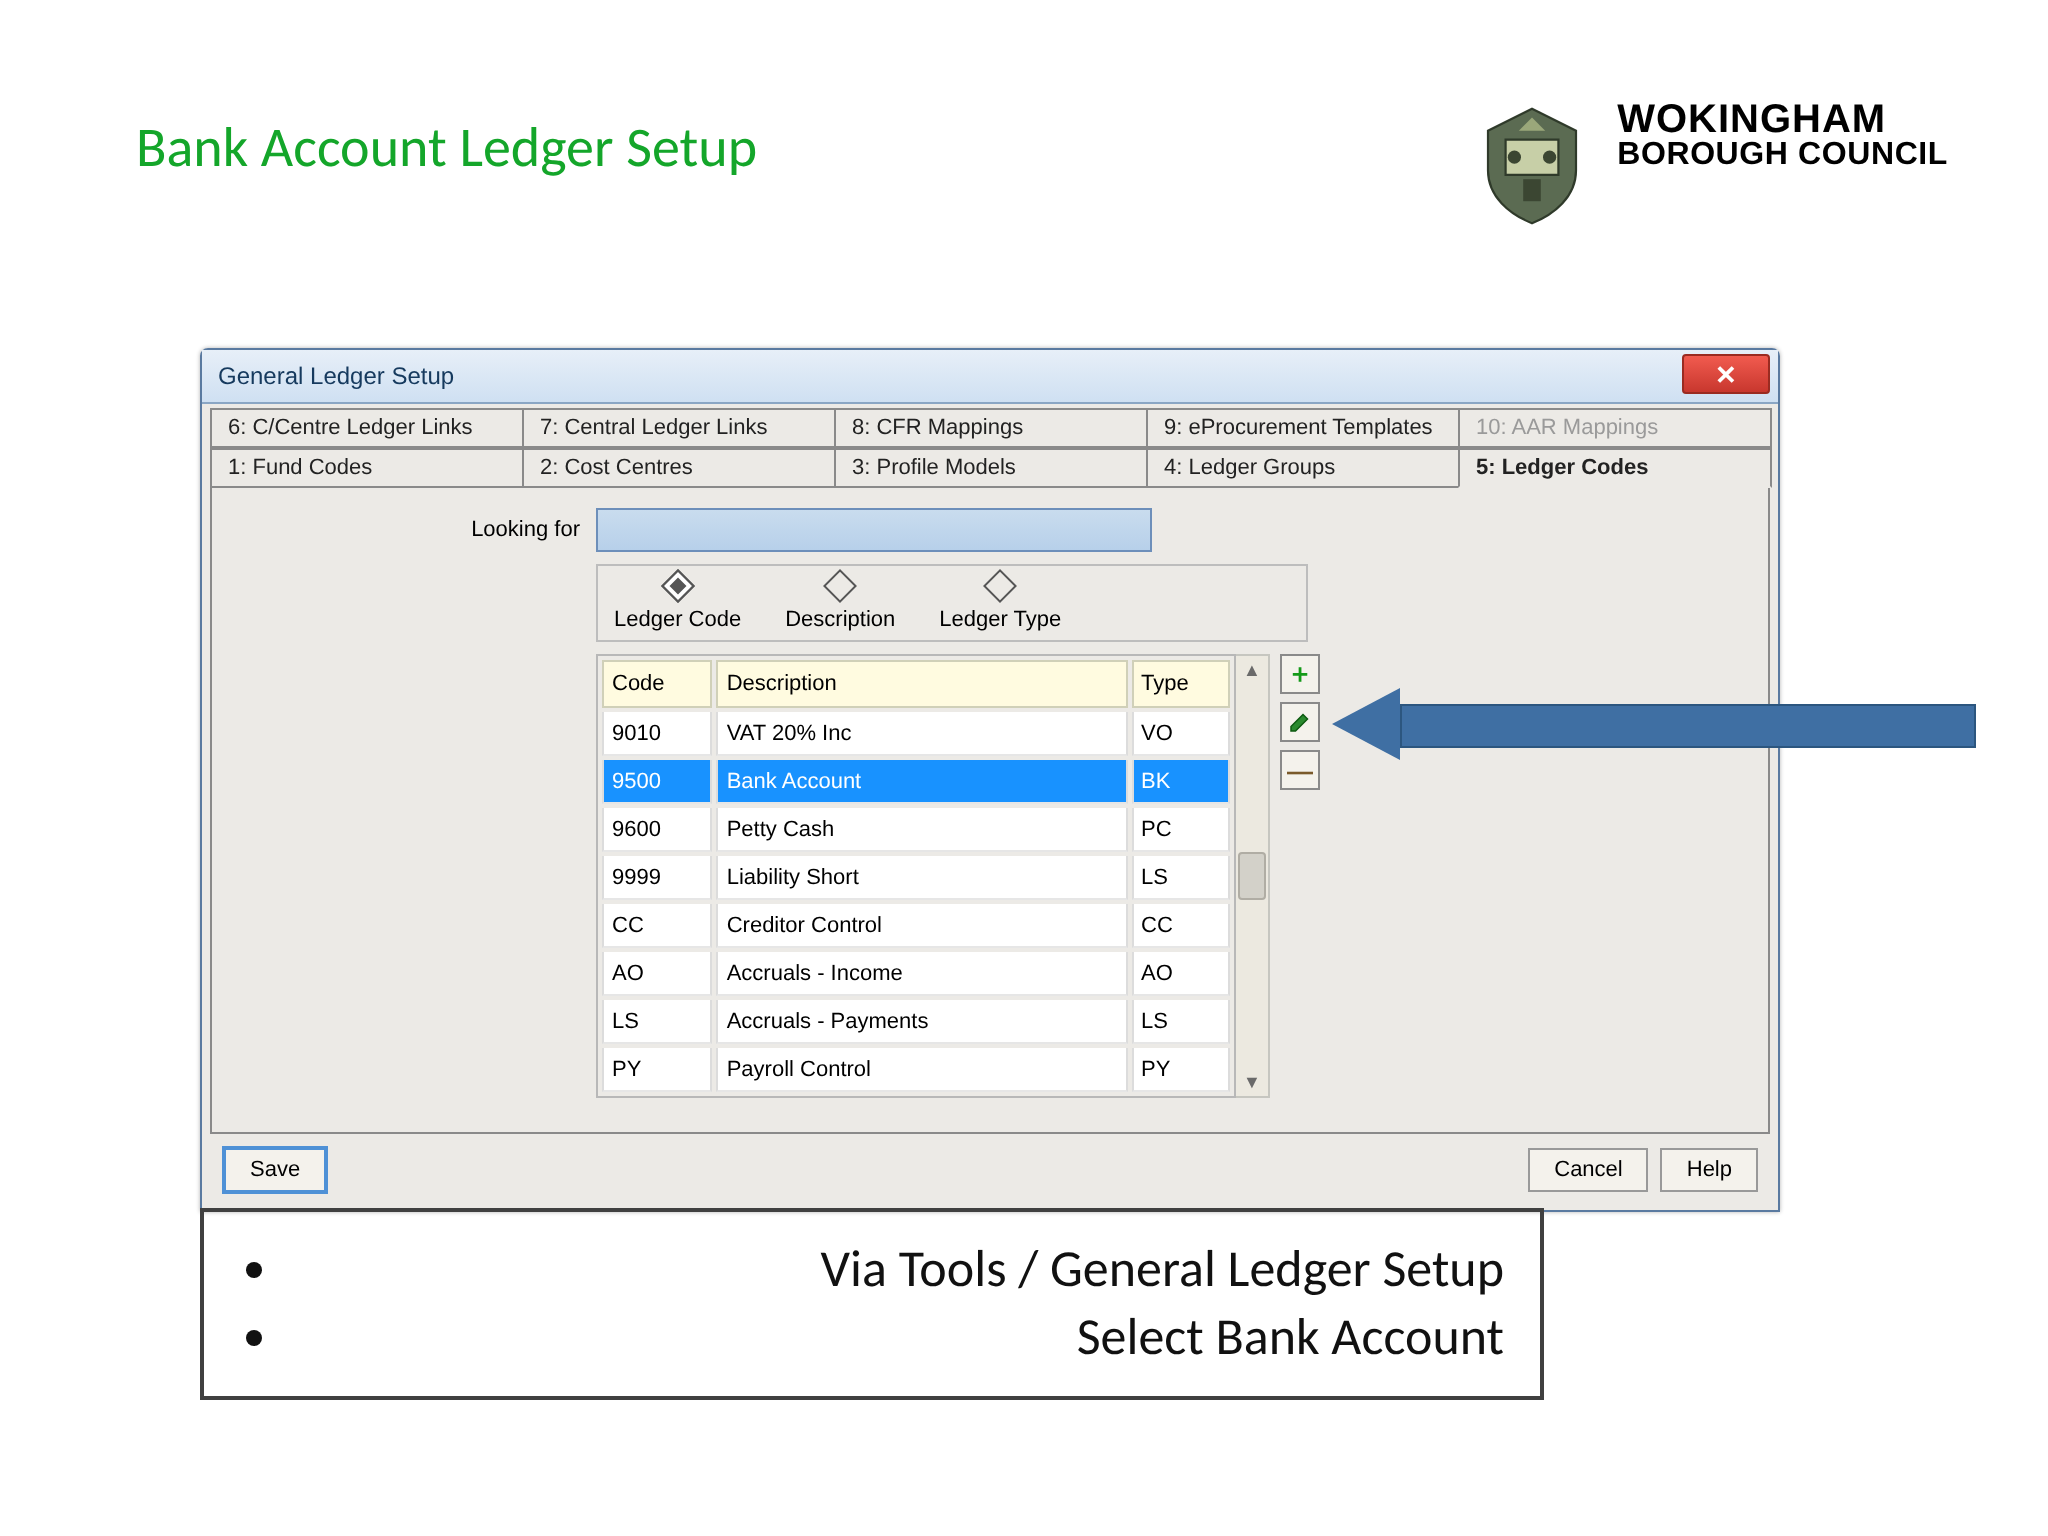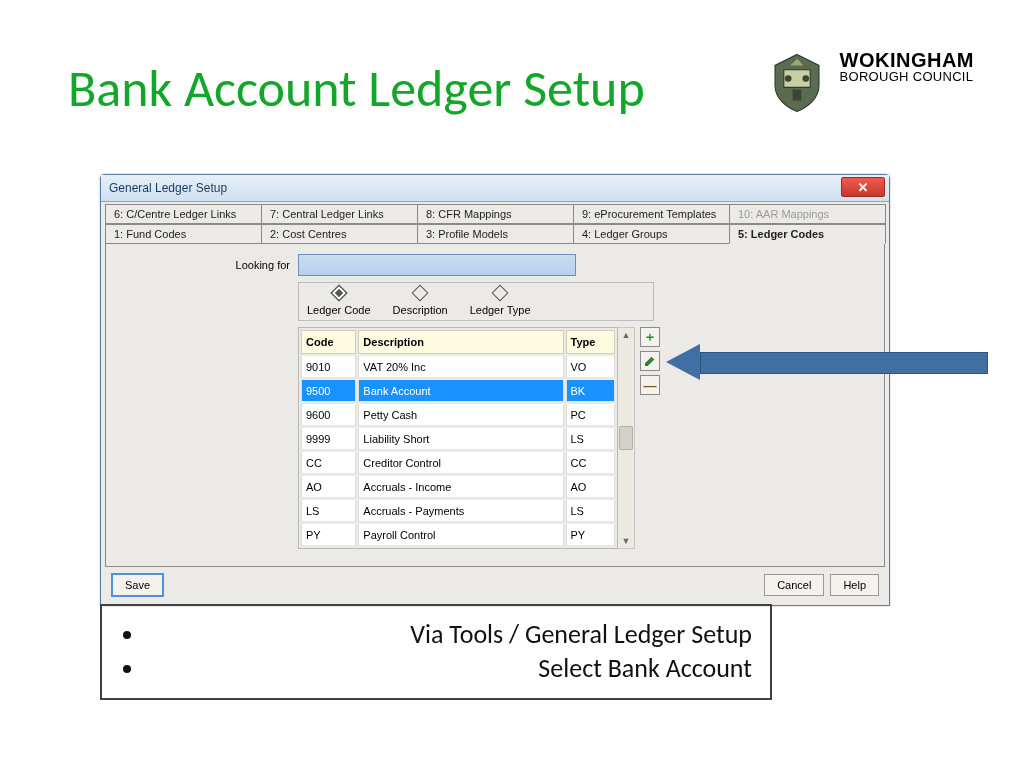--- a/index.html
+++ b/index.html
@@ -1,21 +1,21 @@
 <!DOCTYPE html>
 <html><head>
 <meta charset="utf-8">
 <style>
   body { margin:0; width:1024px; height:768px; background:#fff; font-family:"Segoe UI",Tahoma,sans-serif; position:relative; }
-  .slide-title { position:absolute; top:56px; left:68px; font-size:52px; color:#14a62a; font-family:Calibri,Arial,sans-serif; }
+  .slide-title { position:absolute; top:56px; left:68px; font-size:28px; color:#14a62a; font-family:Calibri,Arial,sans-serif; }
   .brand { position:absolute; top:50px; right:50px; display:flex; align-items:flex-start; gap:10px; }
   .crest { width:66px; height:66px; }
   .brand-text { line-height:1; }
   .brand-top { font-size:20px; font-weight:900; letter-spacing:0.5px; font-family:Arial,sans-serif; }
-  .brand-bot { font-size:13px; font-weight:400; letter-spacing:0.3px; font-family:Arial,sans-serif; }
+  .brand-bot { font-size:16px; font-weight:700; letter-spacing:0.3px; font-family:Arial,sans-serif; }
 
   
   .win { position:absolute; top:174px; left:100px; width:788px; border:1px solid #5a7aa0; border-radius:4px 4px 0 0; box-shadow:0 0 2px rgba(0,0,0,.3); }
   .titlebar { height:26px; background:linear-gradient(#e7eff8,#cfe0f2); border-bottom:1px solid #8aa6c4; display:flex; align-items:center; position:relative; font-size:12px; }
   .titlebar-text { padding-left:8px; color:#163a5e; }
   .closebtn { position:absolute; right:4px; top:2px; width:42px; height:18px; background:linear-gradient(#f15b4f,#c8372e); border:1px solid #9a2b21; border-radius:2px; display:flex; align-items:center; justify-content:center; color:#fff; font-weight:bold; font-size:13px; }
   .win-body { background:#eceae6; padding:2px 4px 6px 4px; }
 
   .tabs-row { display:flex; font-size:11px; color:#222; }
   .tab { border:1px solid #8a8a8a; padding:3px 8px; margin-right:-1px; background:#eceae6; white-space:nowrap; position:relative; }
@@ -30,21 +30,21 @@
   .look-label { width:170px; text-align:right; padding-right:8px; font-size:11px; }
   .look-input { width:276px; height:20px; border:1px solid #6d8fba; background:linear-gradient(#c9dcee,#b7d0ea); }
 
   .filter-box { margin-left:178px; width:338px; border:1px solid #bdbdbd; padding:4px 8px; display:flex; gap:22px; align-items:center; }
   .filter-opt { display:flex; align-items:center; gap:5px; font-size:11px;flex-direction:column; }
   .diamond { width:10px; height:10px; transform:rotate(45deg); border:1px solid #555; display:inline-block; }
   .diamond.sel { background:#555; box-shadow:inset 0 0 0 2px #fff; }
 
   .grid-area { display:flex; margin-left:178px; margin-top:6px; }
   .grid { border:1px solid #b8b8b8; width:320px; font-size:11px; }
-  .grid th { background:#fffbe0; border:1px solid #d0d0b8; text-align:left; font-weight:bold; padding:2px 4px; height:18px; }
+  .grid th { background:#fffbe0; border:1px solid #d0d0b8; text-align:left; font-weight:normal; padding:2px 4px; height:18px; }
   .grid td { border-left:1px solid #dcdcdc; border-right:1px solid #dcdcdc; border-bottom:1px solid #e6e6e6; padding:2px 4px; height:17px; background:#fff; }
   .grid tr.sel td { background:#1892ff; color:#fff; }
   .col-code { width:46px; }
   .col-desc { width:200px; }
   .col-type { width:40px; }
 
   .scroll { width:16px; background:#ece9e0; border:1px solid #c6c6c0; border-left:none; display:flex; flex-direction:column; justify-content:space-between; align-items:center; }
   .scroll .arr { font-size:9px; color:#6a6a6a; height:14px; display:flex; align-items:center; }
   .scroll .thumb { width:12px; height:22px; background:#d3d1c9; border:1px solid #b0ada4; border-radius:2px; }
 

